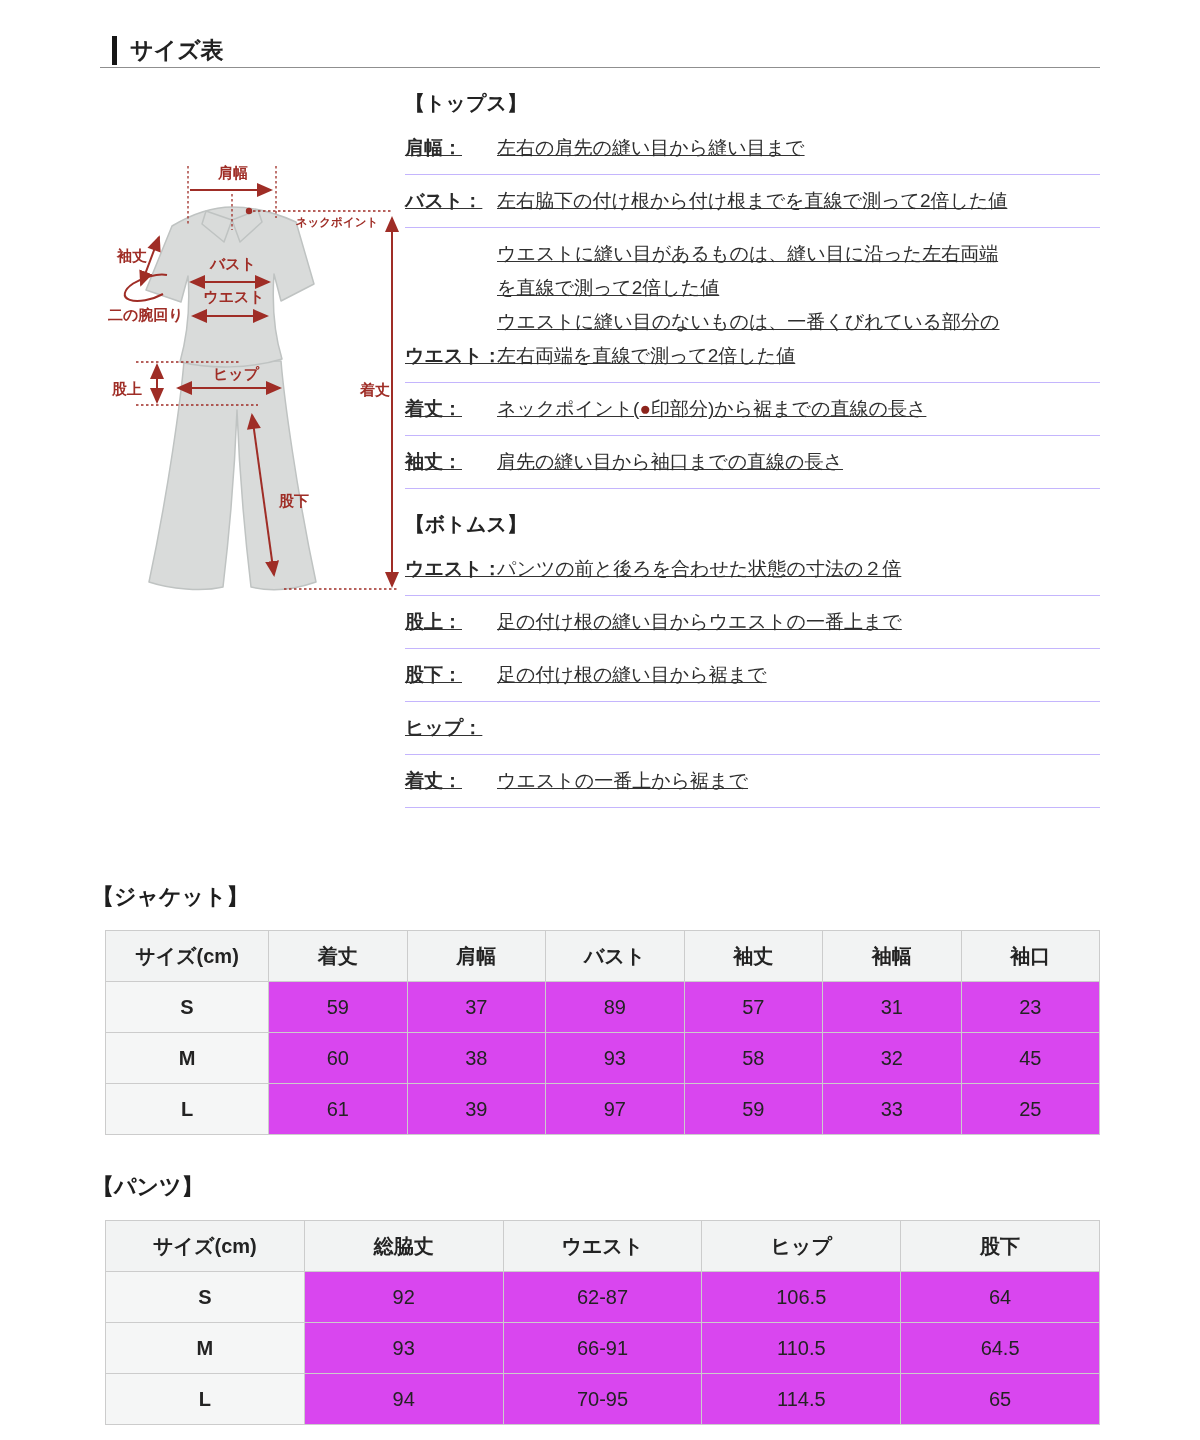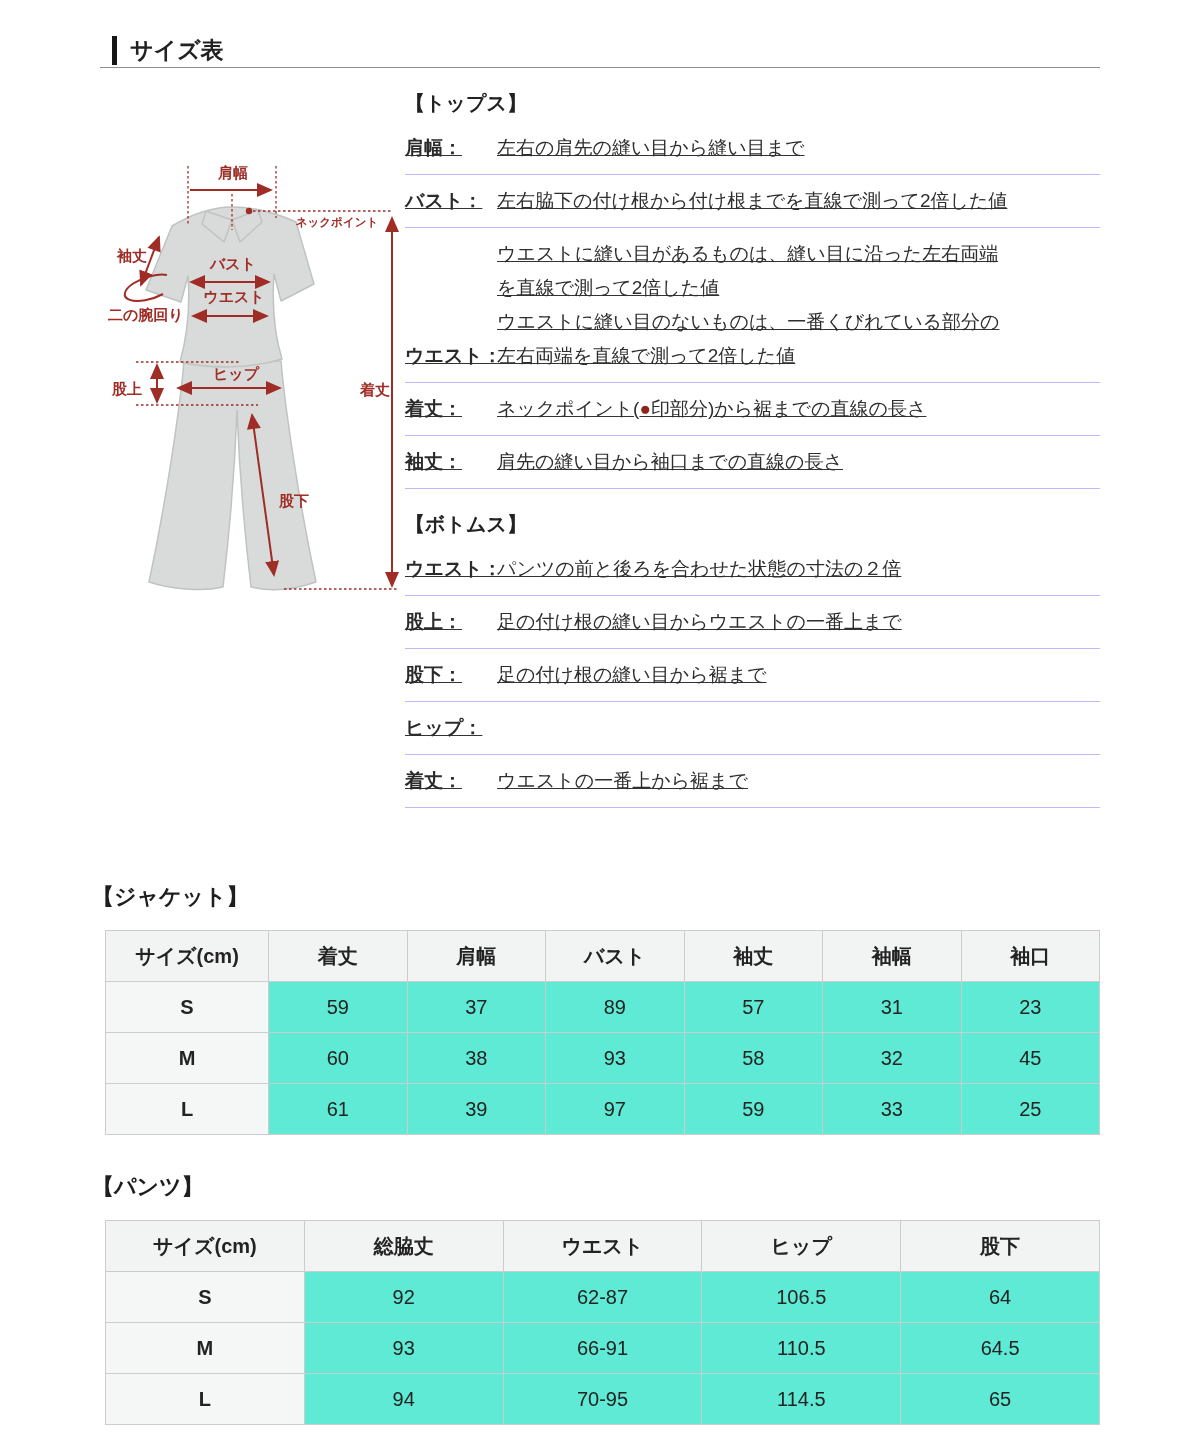--- a/index.html
+++ b/index.html
@@ -52,21 +52,21 @@
     border-collapse:collapse;table-layout:fixed;
   }
   .t-jacket{top:930px;}
   .t-pants{top:1220px;}
   .size-table th,.size-table td{
     border:1px solid #cccccc;height:50px;padding:0;
     text-align:center;vertical-align:middle;font-size:20px;color:#232323;
   }
   .size-table thead th{background:#f2f3f3;font-weight:700;margin-top:40px;}
   .size-table tbody th{background:#f5f6f6;font-weight:700;}
-  .size-table tbody td{background:#5eead4;font-weight:400;}
+  .size-table tbody td{background:#d946ef;font-weight:400;}
 
   
   .diagram{position:absolute;left:100px;top:158px;}
   .garment{fill:#d9dbda;stroke:#bfc3c2;stroke-width:1.5;stroke-linejoin:round;}
   .ra{stroke:#9f2d26;stroke-width:2;fill:none;}
   .ra-thin{stroke:#9f2d26;stroke-width:1.3;fill:none;stroke-dasharray:2.5,2.5;}
   .ra-text{fill:#9f2d26;font-weight:700;font-size:15px;font-family:"Liberation Sans","DejaVu Sans",sans-serif;}
   .ra-text.small{font-size:11.5px;}
 </style>
 </head>

